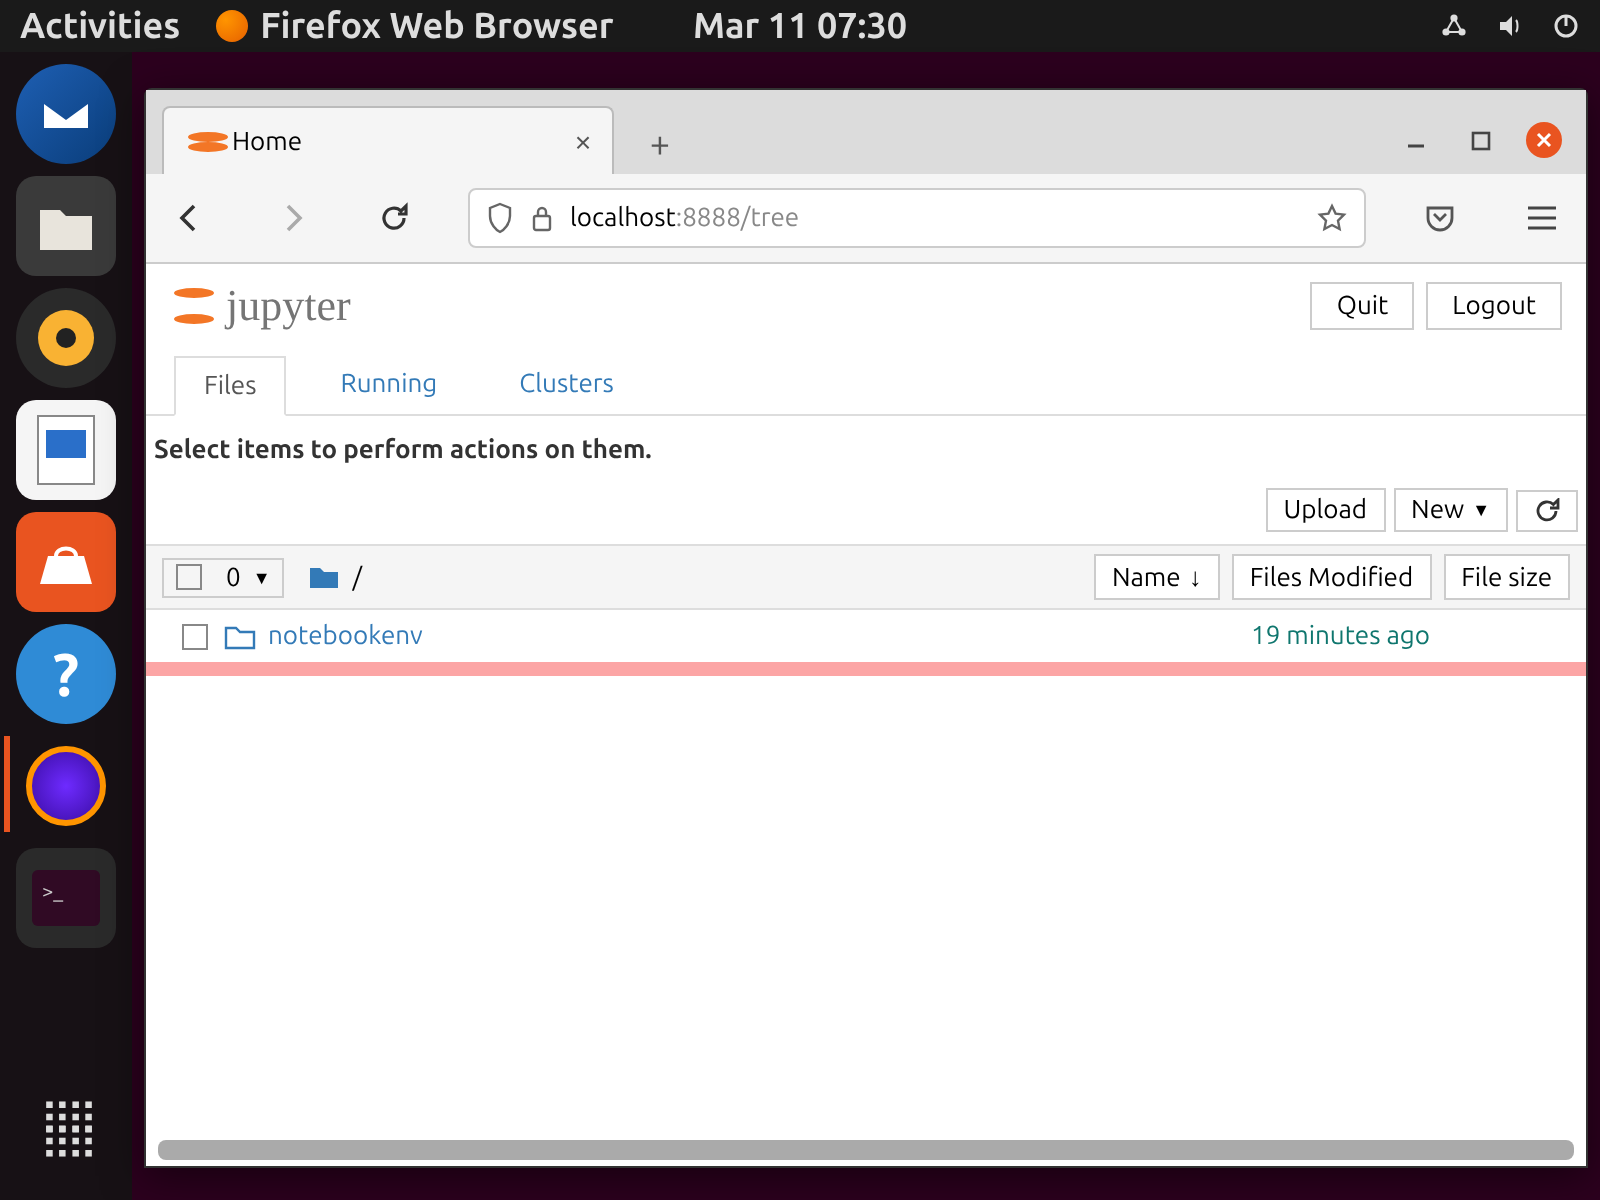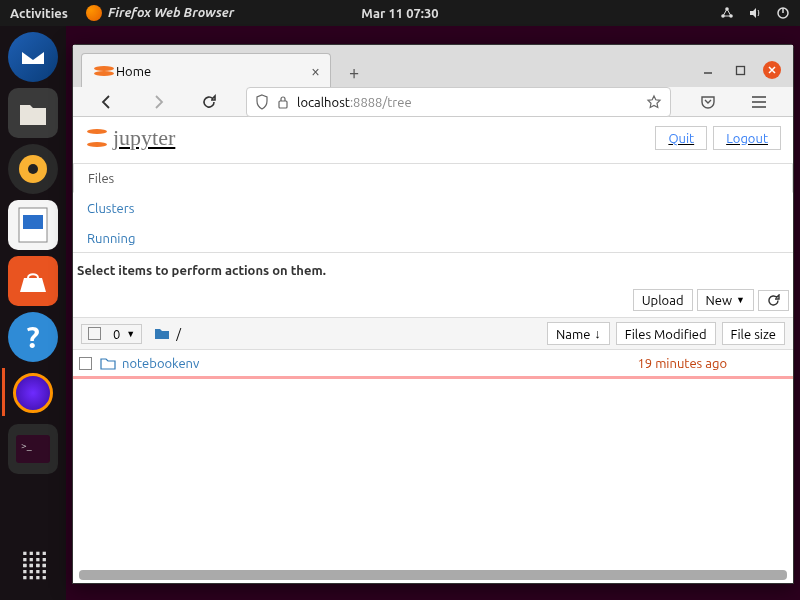--- a/index.html
+++ b/index.html
@@ -1,82 +1,82 @@
 <!DOCTYPE html>
 <html><head>
 <meta charset="utf-8">
 <style>
 * { margin: 0; padding: 0; box-sizing: border-box; font-family: Ubuntu, -apple-system, sans-serif; }
 body { width: 800px; height: 600px; background: #2c001e; overflow: hidden; position: relative; }
 
 
-.gnome-bar { height: 26px; background: #1a1a1a; color: #ddd; display: flex; align-items: center; padding: 0 10px; font-size: 13px; font-weight: 600; }
+.gnome-bar { height: 26px; background: #1a1a1a; color: #ddd; display: flex; align-items: center; padding: 0 10px; font-size: 18px; font-weight: 600; }
 .gnome-left { display: flex; gap: 18px; align-items: center; }
 .gnome-center { position: absolute; left: 50%; transform: translateX(-50%); }
 .gnome-right { margin-left: auto; display: flex; gap: 14px; align-items: center; }
 .gnome-icon { width: 14px; height: 14px; display: inline-flex; align-items: center; justify-content: center; }
-.ff-brand { display: flex; align-items: flex-start; gap: 6px; font-style: italic; }
+.ff-brand { display: flex; align-items: center; gap: 6px; }
 .ff-brand-icon { width: 16px; height: 16px; border-radius: 50%; background: radial-gradient(circle at 30% 30%, #ff9500, #e66000); }
 
 
 .dock { position: absolute; left: 0; top: 26px; bottom: 0; width: 66px; background: rgba(20,20,20,0.85); display: flex; flex-direction: column; align-items: center; padding-top: 6px; gap: 6px; }
 .dock-item { width: 50px; height: 50px; border-radius: 10px; display: flex; align-items: center; justify-content: center; font-size: 26px; }
 .dock-tb { background: linear-gradient(135deg,#1e5fb3,#0a3d7a); border-radius: 50%; }
 .dock-files { background: #3a3a3a; }
 .dock-rhythm { background: #2a2a2a; border-radius: 50%; }
 .dock-lo { background: #f5f5f5; }
 .dock-soft { background: #e95420; }
 .dock-help { background: #2f8bd6; border-radius: 50%; color: #fff; font-size: 30px; font-weight: 700; }
 .dock-ffx { position: relative; }
 .dock-ffx-inner { width: 40px; height: 40px; border-radius: 50%; background: radial-gradient(circle at 50% 50%, #6e2bff, #3a0ca3); border: 3px solid #ff9500; }
 .dock-term { background: #2a2a2a; }
 .dock-apps { color: #ddd; font-size: 22px; letter-spacing: -3px; line-height: 0.55; text-align: center; margin-top: auto; margin-bottom: 8px; }
 .dock-active { position: absolute; left: 2px; width: 3px; height: 48px; background: #e95420; }
 
 
 .fx-window { position: absolute; left: 72px; top: 44px; width: 722px; height: 540px; background: #fff; border: 1px solid #333; border-radius: 4px 4px 0 0; box-shadow: 0 4px 20px rgba(0,0,0,0.5); display: flex; flex-direction: column; }
 .fx-tabbar { height: 42px; background: #dcdcdc; display: flex; align-items: flex-end; padding: 0 8px; gap: 8px; }
-.fx-tab { height: 34px; width: 250px; background: #f5f5f5; border: 1px solid #bbb; border-bottom: none; border-radius: 4px 4px 0 0; display: flex; align-items: center; padding: 0 10px; gap: 8px; font-size: 13px; }
+.fx-tab { height: 34px; width: 226px; background: #f5f5f5; border: 1px solid #bbb; border-bottom: none; border-radius: 4px 4px 0 0; display: flex; align-items: center; padding: 0 10px; gap: 8px; font-size: 13px; }
 .fx-tab-close { margin-left: auto; cursor: pointer; font-size: 16px; color: #555; }
 .fx-newtab { width: 30px; height: 30px; display: flex; align-items: center; justify-content: center; font-size: 18px; color: #555; cursor: pointer; }
 .fx-winbtns { margin-left: auto; display: flex; gap: 14px; align-items: center; padding-right: 4px; padding-bottom: 8px; }
 .fx-winbtn { width: 18px; height: 18px; border-radius: 50%; display: flex; align-items: center; justify-content: center; font-size: 11px; cursor: pointer; }
 .fx-close { background: #e95420; color: #fff; }
-.fx-toolbar { height: 30px; background: #f5f5f5; border-bottom: 1px solid #ccc; display: flex; align-items: center; padding: 0 20px; gap: 23px; }
+.fx-toolbar { height: 45px; background: #f5f5f5; border-bottom: 1px solid #ccc; display: flex; align-items: center; padding: 0 8px; gap: 23px; }
 .fx-nav-btn { width: 28px; height: 28px; display: flex; align-items: center; justify-content: center; cursor: pointer; color: #333; font-size: 16px; }
 .fx-nav-btn.disabled { color: #aaa; }
 .fx-urlbar { flex: 1; height: 30px; border: 1px solid #ccc; border-radius: 4px; background: #fff; display: flex; align-items: center; padding: 0 8px; gap: 8px; font-size: 13px; }
 .fx-url-host { color: #000; }
 .fx-url-rest { color: #888; }
 .fx-star { margin-left: auto; }
 
 
 .jp { flex: 1; background: #fff; overflow: hidden; display: flex; flex-direction: column; }
-.jp-header { padding: 8px 12px 4px; display: flex; align-items: center; text-decoration: underline; }
+.jp-header { padding: 8px 12px 4px; display: flex; align-items: center; }
 .jp-logo { display: flex; align-items: center; gap: 4px; font-size: 22px; color: #757575; }
 .jp-logo-icon { width: 24px; height: 24px; position: relative; }
 .jp-logo-icon::before, .jp-logo-icon::after { content:''; position: absolute; left: 2px; width: 20px; height: 5px; border-radius: 50%; background: #f37626; }
 .jp-logo-icon::before { top: 3px; }
 .jp-logo-icon::after { bottom: 3px; }
 .jp-hdr-btns { margin-left: auto; display: flex; gap: 6px; }
-.jp-btn { border: 1px solid #ccc; background: #fff; padding: 4px 12px; font-size: 13px; cursor: pointer; color: #3b82f6; }
-.jp-tabs { border-bottom: 1px solid #ddd; padding: 8px 0 0; display: flex; gap: 2px; flex-direction: column; }
+.jp-btn { border: 1px solid #ccc; background: #fff; padding: 4px 12px; font-size: 13px; cursor: pointer; color: #000000; }
+.jp-tabs { border-bottom: 1px solid #ddd; padding: 8px 14px 0; display: flex; gap: 13px; }
 .jp-tab { padding: 7px 14px; font-size: 13px; color: #337ab7; cursor: pointer; }
 .jp-tab.active { border: 1px solid #ddd; border-bottom: 1px solid #fff; margin-bottom: -1px; color: #555; background: #fff; }
 .jp-hint { padding: 10px 4px; font-size: 13px; color: #333; font-weight: bold; }
 .jp-toolbar { display: flex; justify-content: flex-end; padding: 2px 4px 6px; gap: 4px; align-items: flex-end; }
 .jp-tool-btn { border: 1px solid #ccc; background: #fff; padding: 3px 8px; font-size: 13px; cursor: pointer; display: flex; align-items: center; gap: 4px; }
 .jp-listhdr { background: #f5f5f5; border-top: 1px solid #ddd; border-bottom: 1px solid #ddd; display: flex; align-items: center; padding: 4px 8px; font-size: 13px; }
 .jp-chk { width: 13px; height: 13px; border: 1px solid #888; margin-right: 6px; }
 .jp-sel-count { border: 1px solid #ccc; padding: 2px 6px; display: flex; align-items: center; gap: 6px; margin-right: 10px; }
 .jp-hdr-right { margin-left: auto; display: flex; gap: 6px; padding-left: 36px; }
 .jp-hdr-btn { border: 1px solid #ccc; background: #fff; padding: 3px 8px; cursor: pointer; display: flex; align-items: center; gap: 4px; }
-.jp-row { display: flex; align-items: center; padding: 6px 6px; font-size: 13px; border-bottom: 3px solid #fca5a5; }
+.jp-row { display: flex; align-items: center; padding: 6px 18px; font-size: 13px; border-bottom: 7px solid #fca5a5; }
 .jp-row a { color: #337ab7; text-decoration: none; }
-.jp-row-mod { margin-left: auto; color: #c2410c; padding-right: 60px; }
+.jp-row-mod { margin-left: auto; color: #0f766e; padding-right: 60px; }
 .jp-scroll { height: 10px; background: #aaa; border-radius: 4px; margin: auto 6px 3px; }
 .folder-icon { color: #337ab7; margin: 0 6px 0 2px; }
 .caret { font-size: 9px; }
 
 svg { display: block; }
 </style>
 </head>
 <body>
 
 <div class="gnome-bar">
@@ -243,22 +243,22 @@
         <span style="font-family:Georgia,serif">jupyter</span>
       </div>
       <div class="jp-hdr-btns">
         <button class="jp-btn">Quit</button>
         <button class="jp-btn">Logout</button>
       </div>
     </div>
 
     <div class="jp-tabs">
       <div class="jp-tab active">Files</div>
+      <div class="jp-tab">Running</div>
       <div class="jp-tab">Clusters</div>
-      <div class="jp-tab">Running</div>
     </div>
 
     <div class="jp-hint">Select items to perform actions on them.</div>
 
     <div class="jp-toolbar">
       <button class="jp-tool-btn">Upload</button>
       <button class="jp-tool-btn">
         <span>New</span>
         <span class="caret">▼</span>
       </button>

